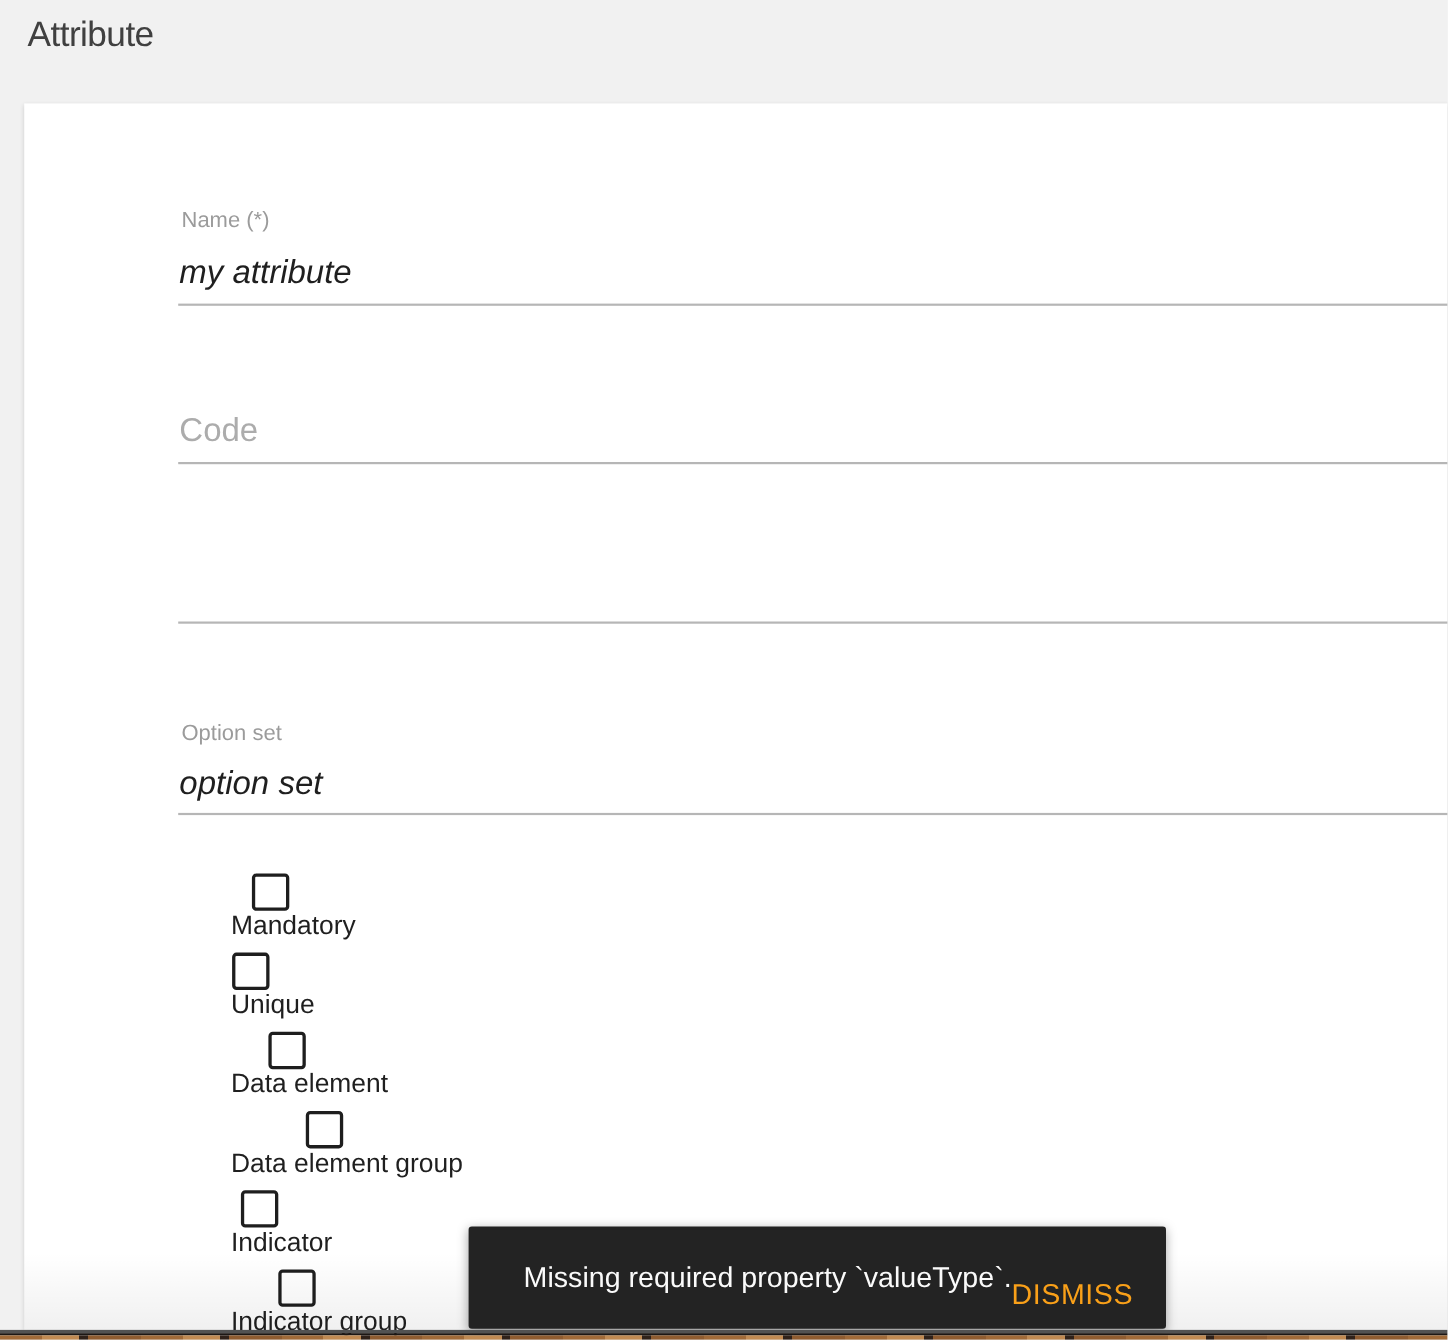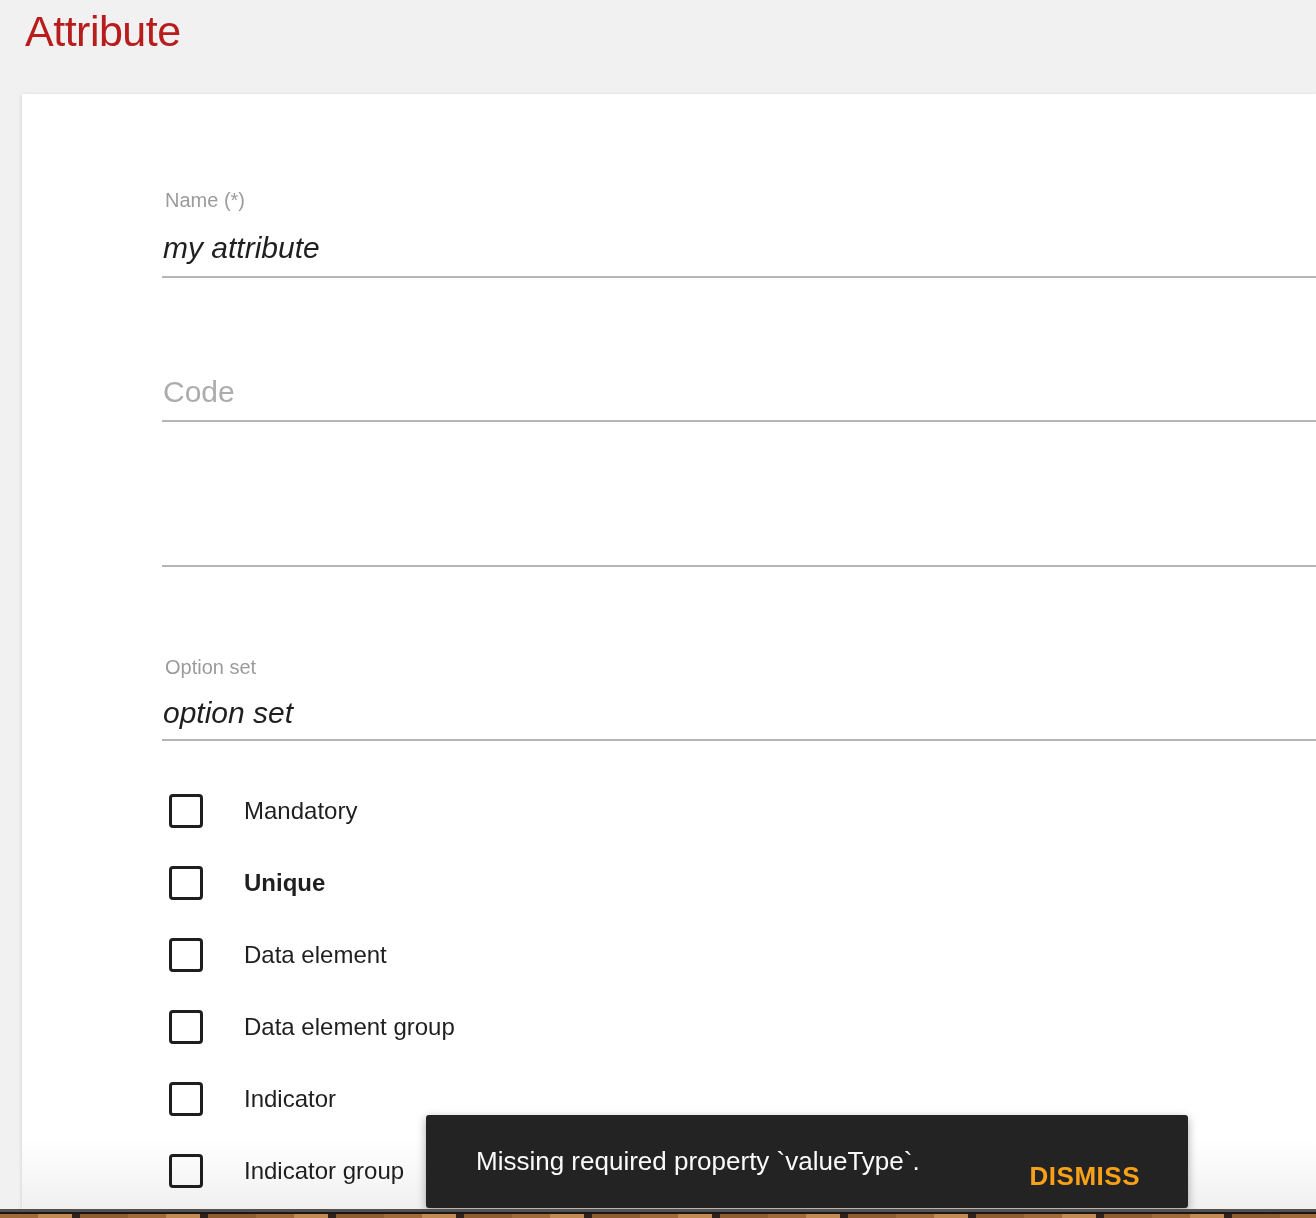--- a/index.html
+++ b/index.html
@@ -7,24 +7,24 @@
     width: 1316px; height: 1218px;
     overflow: hidden;
     font-family: "Liberation Sans", "DejaVu Sans", sans-serif;
     background: #f1f1f1;
     position: relative;
   }
   
   .page-title {
     position: absolute;
     left: 25px; top: 2px;
-    font-size: 43px;
+    font-size: 32px;
     line-height: 58px;
     font-weight: 400;
-    color: #b91c1c;
+    color: #404040;
     letter-spacing: -0.5px;
   }
   
   .card {
     position: absolute;
     left: 22px; top: 94px;
     right: 0; bottom: 9px;
     background: #ffffff;
     box-shadow: 0 1px 4px rgba(0,0,0,0.15);
   }
@@ -67,57 +67,58 @@
     background: #b6b6b6;
   }
   
   .checkbox-row {
     position: absolute;
     left: 147px;
     height: 34px;
     display: flex;
     align-items: center;
     cursor: pointer;
+    flex-direction: column;
   }
   .checkbox-box {
     width: 34px; height: 34px;
     border: 3px solid #1e1e1e;
     border-radius: 4px;
     background: #ffffff;
     flex: 0 0 auto;
   }
   .checkbox-label {
     margin-left: 41px;
     font-size: 24px;
     color: #1f1f1f;
     white-space: nowrap;
   }
   
   .snackbar {
     position: absolute;
     left: 426px; top: 1115px;
-    width: 762px; height: 93px;
+    width: 634px; height: 93px;
     background: #232323;
     border-radius: 3px;
     box-shadow: 0 3px 10px rgba(0,0,0,0.35);
     display: flex;
     align-items: center;
     justify-content: space-between;
     padding: 0 48px 0 50px;
     z-index: 10;
   }
   .snackbar-message {
     font-size: 26px;
     font-weight: 500;
     color: #fafafa;
     white-space: nowrap;
   }
   .snackbar-action {
     font-size: 26px;
-    font-weight: 700;
+    font-weight: 400;
     color: #f9a019;
     letter-spacing: 0.5px;
     background: none;
     border: none;
     cursor: pointer;
     font-family: inherit;
     white-space: nowrap;
     margin-top: 29px;
   }
   
@@ -161,21 +162,21 @@
   <div class="underline" style="top:471px;"></div>
 
   <div class="field-label" style="top:559px;">Option set</div>
   <div class="field-value" style="top:601px;">option set</div>
   <div class="underline" style="top:645px;"></div>
 
   <div class="checkbox-row" style="top:700px;">
     <span class="checkbox-box"></span>
     <span class="checkbox-label">Mandatory</span>
   </div>
-  <div class="checkbox-row" style="top:772px;font-weight:bold;">
+  <div class="checkbox-row" style="top:772px;">
     <span class="checkbox-box"></span>
     <span class="checkbox-label">Unique</span>
   </div>
   <div class="checkbox-row" style="top:844px;">
     <span class="checkbox-box"></span>
     <span class="checkbox-label">Data element</span>
   </div>
   <div class="checkbox-row" style="top:916px;">
     <span class="checkbox-box"></span>
     <span class="checkbox-label">Data element group</span>

